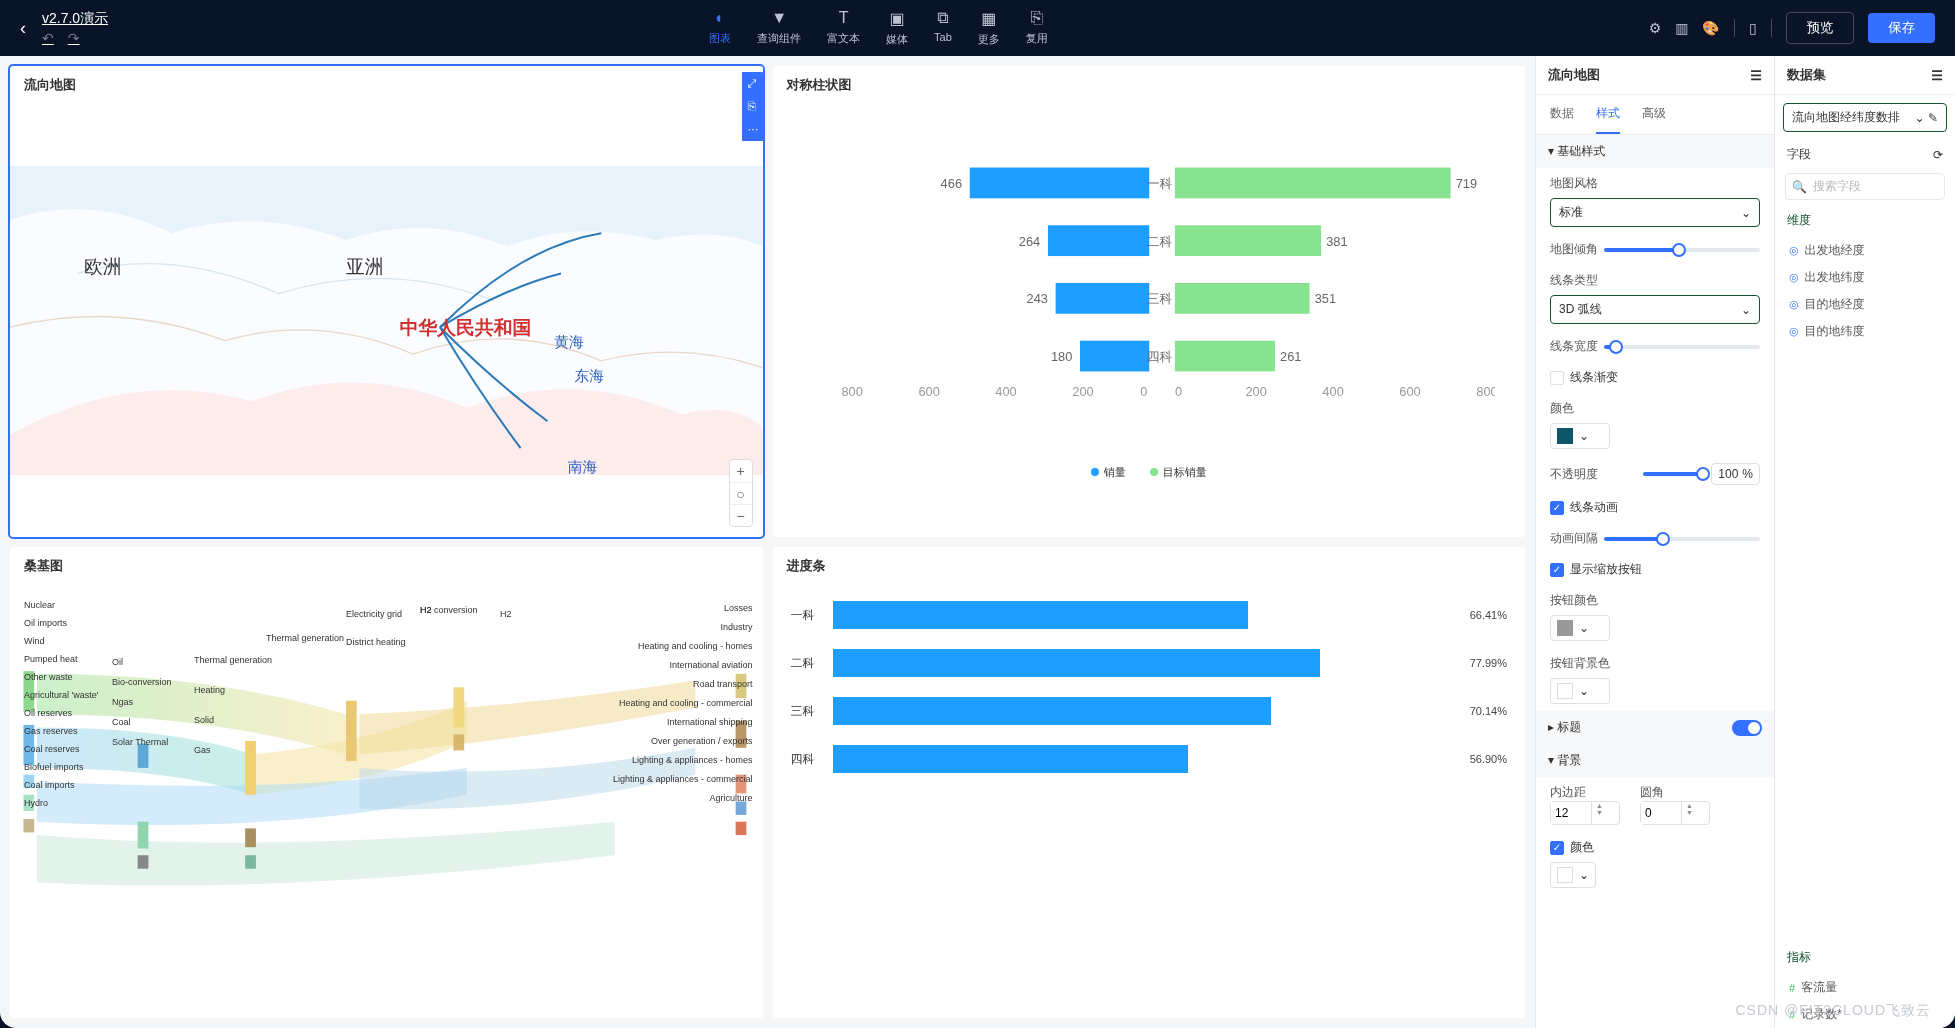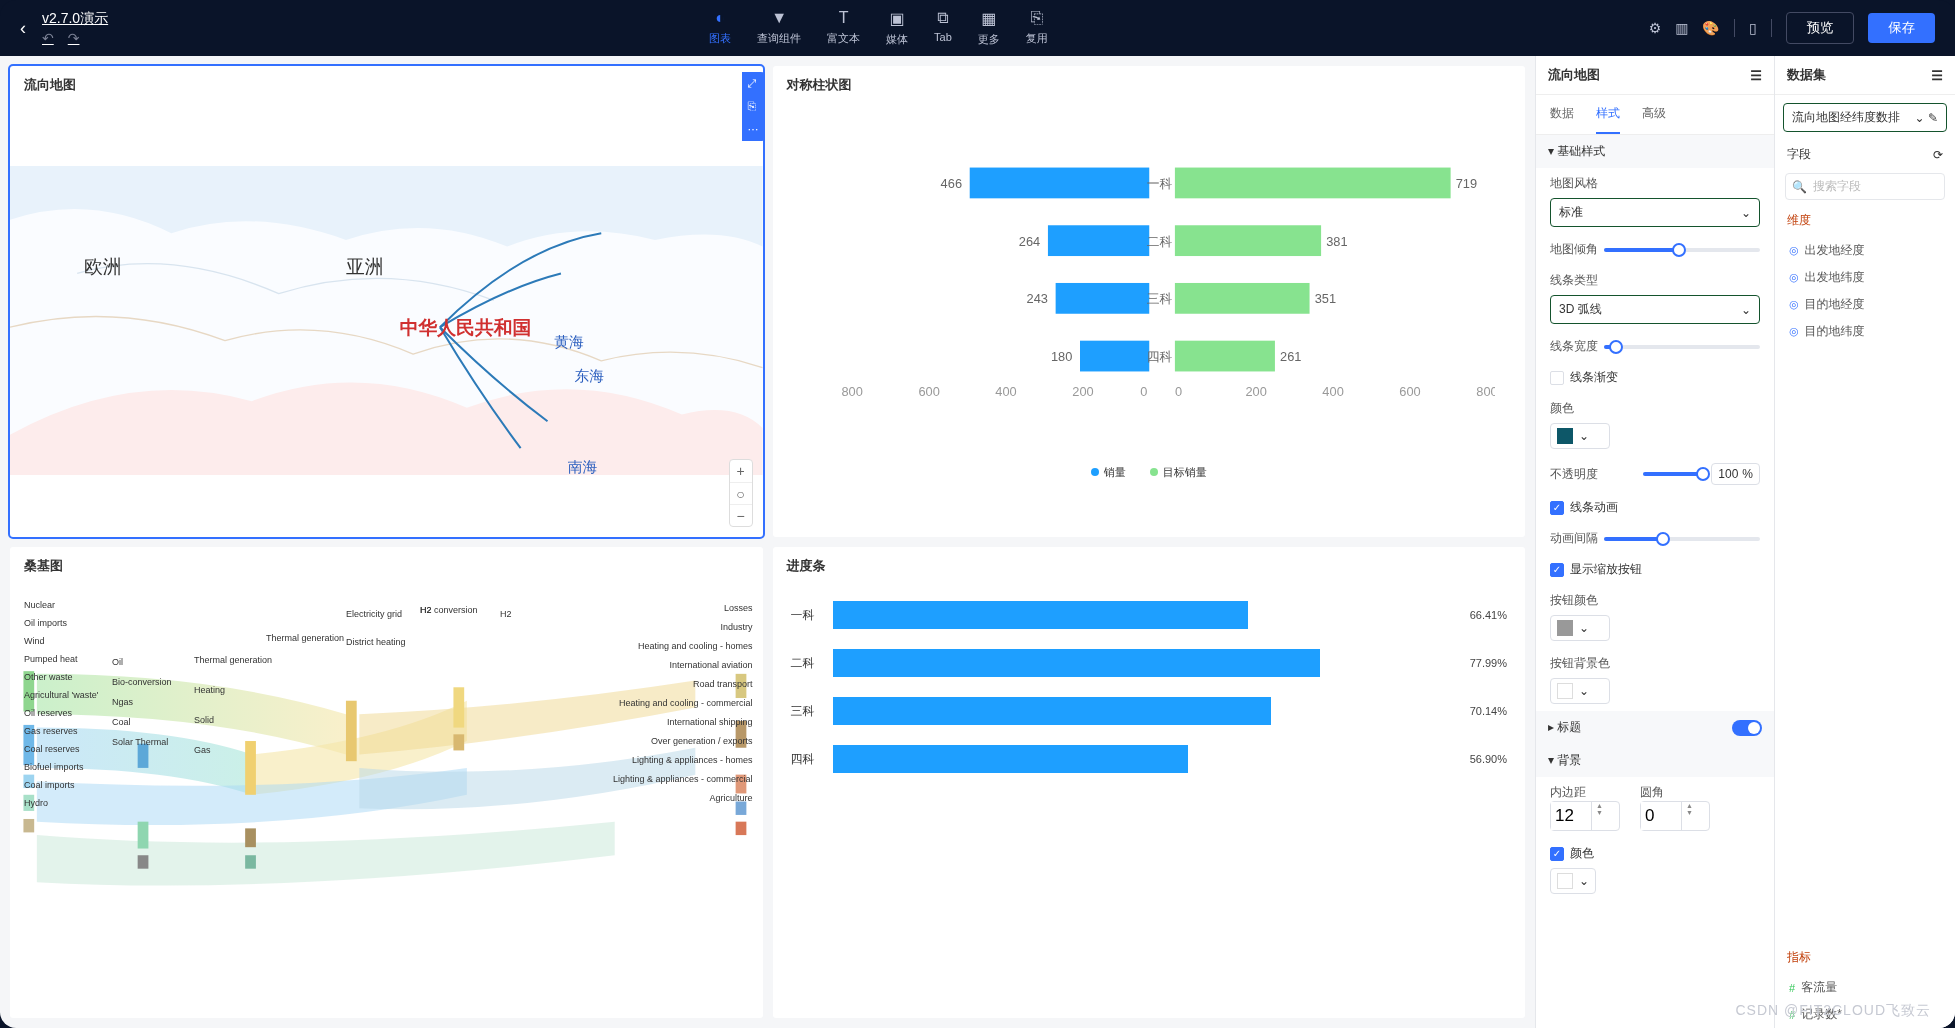--- a/index.html
+++ b/index.html
@@ -71,33 +71,33 @@
 .sel-input { width: 100%; border: 1px solid #14532d; border-radius: 4px; padding: 5px 8px; font-size: 12px; background: #fff; display: flex; justify-content: space-between; align-items: center; cursor: pointer; }
 .slider { height: 4px; background: #e4e7ed; border-radius: 2px; position: relative; flex: 1; }
 .slider .track { position: absolute; height: 100%; background: #3370ff; border-radius: 2px; }
 .slider .thumb { position: absolute; width: 14px; height: 14px; background: #fff; border: 2px solid #3370ff; border-radius: 50%; top: -5px; transform: translateX(-50%); cursor: pointer; }
 .chk { display: flex; align-items: center; gap: 6px; }
 .chk-box { width: 14px; height: 14px; border: 1px solid #dcdfe6; border-radius: 2px; display: inline-flex; align-items: center; justify-content: center; }
 .chk-box.on { background: #3370ff; border-color: #3370ff; color: #fff; font-size: 10px; }
 .color-sw { width: 60px; height: 26px; border: 1px solid #dcdfe6; border-radius: 4px; display: flex; align-items: center; padding: 0 6px; gap: 6px; }
 .swatch { width: 16px; height: 16px; }
 .num-input { display: flex; border: 1px solid #dcdfe6; border-radius: 4px; width: 70px; }
-.num-input input { border: none; width: 40px; padding: 4px; font-size: 17px; }
+.num-input input { border: none; width: 40px; padding: 4px; font-size: 12px; }
 .num-spin { display: flex; flex-direction: column; border-left: 1px solid #dcdfe6; }
 .num-spin span { font-size: 7px; padding: 0 4px; cursor: pointer; color: #888; }
 .toggle { width: 30px; height: 16px; background: #3370ff; border-radius: 8px; position: relative; cursor: pointer; }
 .toggle::after { content: ''; position: absolute; width: 12px; height: 12px; background: #fff; border-radius: 50%; top: 2px; right: 2px; }
 
 .ds-select { margin: 8px; }
 .ds-sec { padding: 6px 12px; font-size: 12px; color: #333; display: flex; justify-content: space-between; align-items: center; }
 .ds-search { margin: 4px 10px; border: 1px solid #e5e7eb; border-radius: 4px; display: flex; align-items: center; padding: 4px 6px; gap: 6px; color: #bbb; }
 .field-item { display: flex; align-items: center; gap: 6px; padding: 5px 14px; font-size: 12px; color: #555; cursor: pointer; }
 .field-icon { color: #3370ff; font-size: 11px; }
 .field-icon.green { color: #34c759; }
-.ds-label { padding: 8px 12px; font-size: 12px; color: #c2410c; }
+.ds-label { padding: 8px 12px; font-size: 12px; color: #14532d; }
 
 .watermark { position: absolute; right: 24px; bottom: 8px; color: #c6c9d2; font-size: 14px; letter-spacing: 1px; }
 </style>
 </head>
 <body>
 
 <div class="app">
 
   <div class="topbar">
     <div class="topbar-left">

